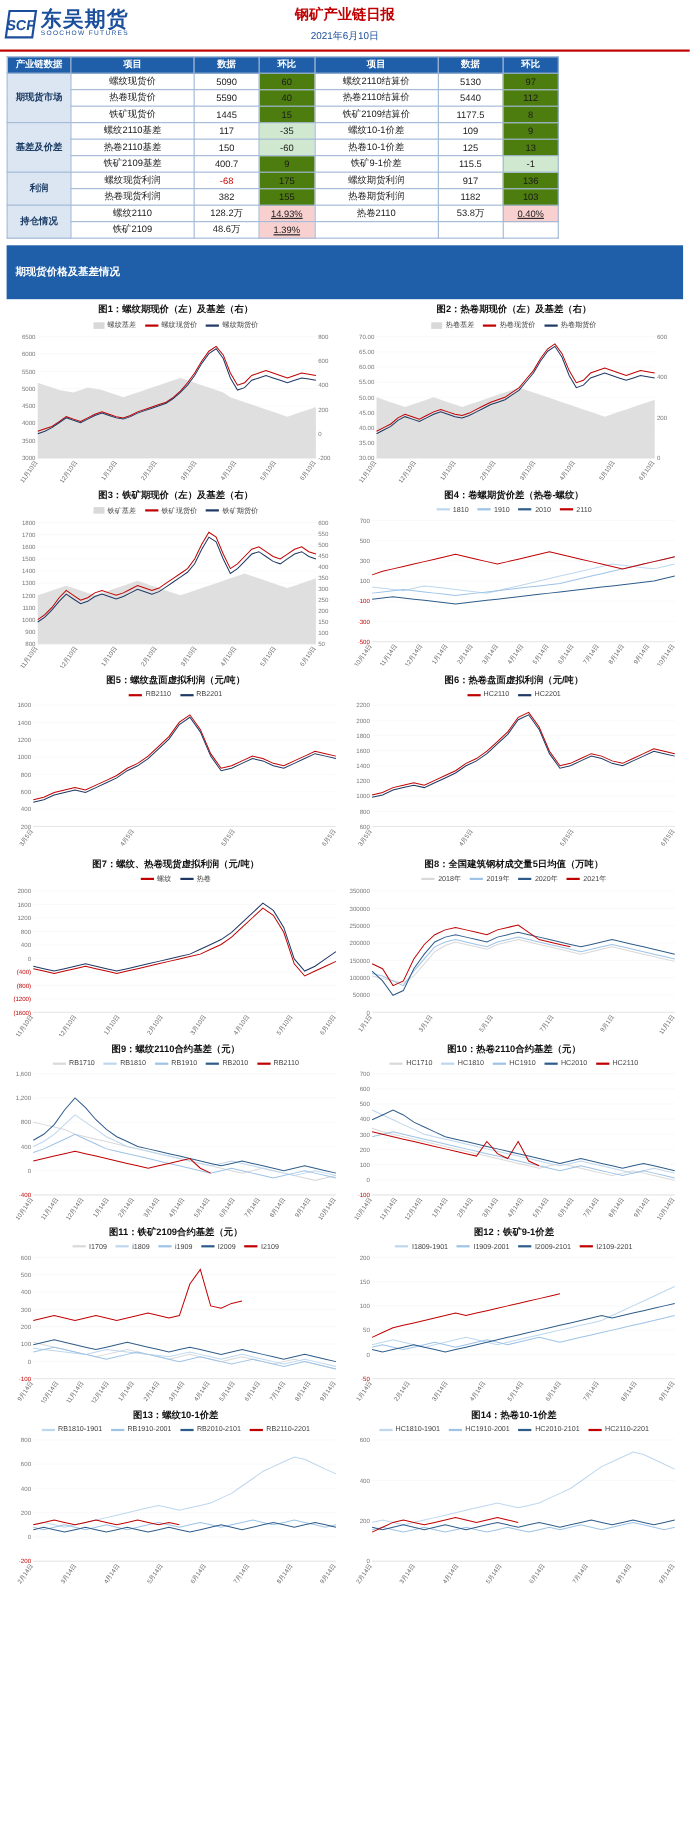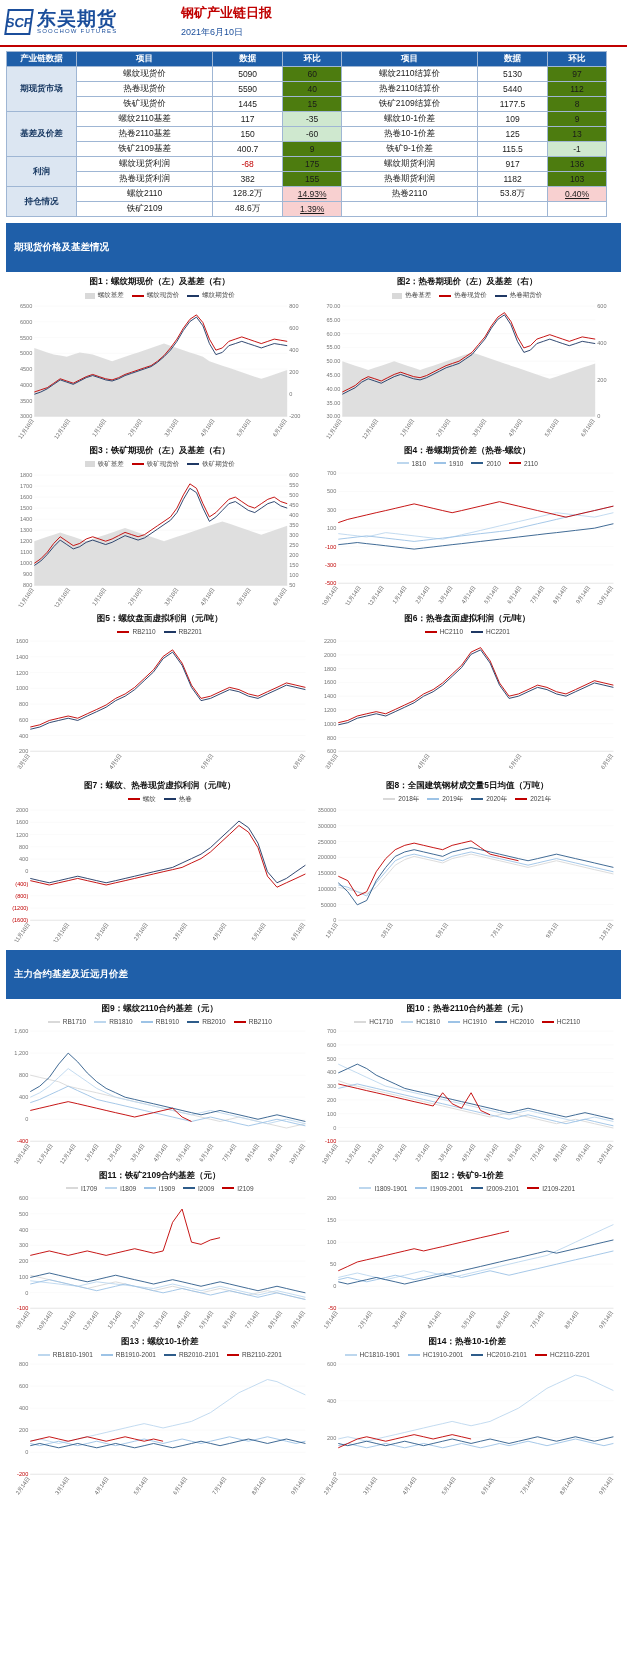--- a/index.html
+++ b/index.html
@@ -32,27 +32,27 @@
     transform: skewX(-8deg);
     margin-right: 5px;
   }
   .logo-text-cn {
     font-size: 19px; font-weight: bold; color: #1b4e9b;
     letter-spacing: 1px; line-height: 1.05;
   }
   .logo-text-en {
     font-size: 6px; color: #1b4e9b; letter-spacing: 1.2px;
   }
-  .header-titles { flex: 1; }
+  .header-titles { flex: 1; text-align: center; }
   .doc-title { font-size: 13px; font-weight: bold; color: #c00000; }
   .doc-date { font-size: 9px; color: #1b4e9b; margin-top: 4px; }
   .header-spacer { width: 175px; }
 
   
-  table.data { border-collapse: collapse; width: 601px; margin: 4px 6px 0 6px; border-radius: 23px; }
+  table.data { border-collapse: collapse; width: 502px; margin: 4px 6px 0 6px; border-radius: 23px; }
   table.data th, table.data td {
     border: 1px solid #9fb6d4;
     font-size: 8.5px;
     padding: 1px 2px;
     text-align: center;
     height: 13px;
   }
   table.data th {
     background: #1f5fa9;
     color: #ffffff;
@@ -635,21 +635,20 @@
             <text x="294" y="117" class="xtick" text-anchor="end" transform="rotate(-55 294 117)">11月1日</text>
             <path d=" M 22.0 80.3 L 31.4 82.5 L 40.8 84.7 L 50.1 86.8 L 59.5 80.3 L 68.9 69.4 L 78.3 58.5 L 87.7 53.0 L 97.0 49.8 L 106.4 52.0 L 115.8 54.1 L 125.2 56.3 L 134.6 52.0 L 143.9 49.8 L 153.3 47.6 L 162.7 49.8 L 172.1 52.0 L 181.4 54.1 L 190.8 56.3 L 200.2 58.5 L 209.6 60.7 L 219.0 58.5 L 228.3 56.3 L 237.7 54.1 L 247.1 56.3 L 256.5 58.5 L 265.9 60.7 L 275.2 62.9 L 284.6 65.0 L 294.0 67.2" fill="none" stroke="#d9d9d9" stroke-width="0.9"></path>
             <path d=" M 22.0 78.1 L 31.4 80.3 L 40.8 84.7 L 50.1 89.0 L 59.5 75.9 L 68.9 65.0 L 78.3 54.1 L 87.7 49.8 L 97.0 47.6 L 106.4 49.8 L 115.8 52.0 L 125.2 54.1 L 134.6 49.8 L 143.9 47.6 L 153.3 45.4 L 162.7 47.6 L 172.1 49.8 L 181.4 52.0 L 190.8 54.1 L 200.2 56.3 L 209.6 58.5 L 219.0 56.3 L 228.3 54.1 L 237.7 52.0 L 247.1 54.1 L 256.5 56.3 L 265.9 58.5 L 275.2 60.7 L 284.6 62.9 L 294.0 65.0" fill="none" stroke="#9dc3e6" stroke-width="0.9"></path>
             <path d=" M 22.0 75.9 L 31.4 84.7 L 40.8 97.7 L 50.1 93.4 L 59.5 73.8 L 68.9 60.7 L 78.3 49.8 L 87.7 45.4 L 97.0 43.2 L 106.4 45.4 L 115.8 47.6 L 125.2 49.8 L 134.6 45.4 L 143.9 43.2 L 153.3 41.1 L 162.7 43.2 L 172.1 45.4 L 181.4 47.6 L 190.8 49.8 L 200.2 52.0 L 209.6 54.1 L 219.0 52.0 L 228.3 49.8 L 237.7 47.6 L 247.1 49.8 L 256.5 52.0 L 265.9 54.1 L 275.2 56.3 L 284.6 58.5 L 294.0 60.7" fill="none" stroke="#2e5c8a" stroke-width="0.9"></path>
             <path d=" M 22.0 69.4 L 31.4 73.8 L 40.8 89.0 L 50.1 84.7 L 59.5 65.0 L 68.9 52.0 L 78.3 43.2 L 87.7 38.9 L 97.0 36.7 L 106.4 38.9 L 115.8 41.1 L 125.2 43.2 L 134.6 38.9 L 143.9 36.7 L 153.3 34.5 L 162.7 41.1 L 172.1 47.6 L 181.4 49.8 L 190.8 52.0 L 200.2 54.1" fill="none" stroke="#c00000" stroke-width="0.9"></path>
           </svg>
         </div>
     </div>
   </div>
 
-  <div class="section-bar">主力合约基差及近远月价差</div>
   <div class="section-body">
     <div class="chart-row">
       <div class="chart-cell">
           <div class="chart-title">图9：螺纹2110合约基差（元）</div>
           <div class="legend">
             <div class="legend-item">
               <span class="legend-swatch" style="background: rgb(217, 217, 217);"></span>
               <span>RB1710</span>
             </div>
             <div class="legend-item">

